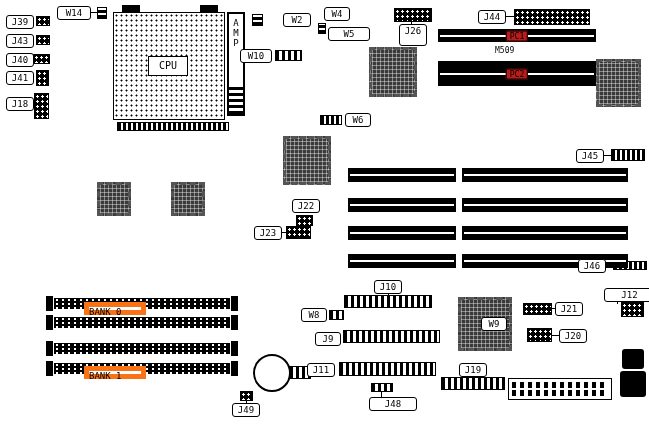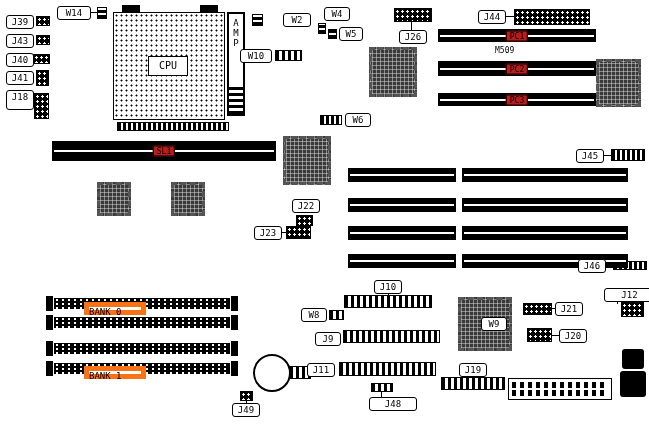--- a/index.html
+++ b/index.html
@@ -82,37 +82,31 @@
   <div class="a jmpv" style="left:328px;top:29px;width:9px;height:10px"></div>
   <div class="a stripe" style="left:275px;top:50px;width:27px;height:11px"></div>
   <div class="a dot" style="left:394px;top:8px;width:38px;height:14px"></div>
   <div class="a dot" style="left:514px;top:9px;width:76px;height:16px"></div>
   <div class="a jmp" style="left:320px;top:115px;width:22px;height:10px"></div>
 
   <div class="a bar" style="left:438px;top:29px;width:158px;height:13px">
     <span class="barlbl">PC1</span>
   </div>
   <div class="a txt" style="left:495px;top:46px;">M509</div>
-  <div class="a bar" style="left:438px;top:61px;width:158px;height:15px">
+  <div class="a bar" style="left:438px;top:61px;width:158px;height:25px">
     <span class="barlbl">PC2</span>
-  </div>
-  <div class="a bar" style="left:438px;top:93px;width:158px;height:13px">
-    <span class="barlbl">PC3</span>
   </div>
 
   <div class="a qfp" style="left:369px;top:47px;width:48px;height:50px"></div>
   <div class="a qfp" style="left:596px;top:59px;width:45px;height:48px"></div>
   <div class="a qfp" style="left:283px;top:136px;width:48px;height:49px"></div>
   <div class="a qfp" style="left:97px;top:182px;width:34px;height:34px"></div>
   <div class="a qfp" style="left:171px;top:182px;width:34px;height:34px"></div>
   <div class="a qfp" style="left:458px;top:297px;width:54px;height:54px"></div>
 
-  <div class="a bar" style="left:52px;top:141px;width:224px;height:20px">
-    <span class="barlbl">SL1</span>
-  </div>
 
   <div class="a jmp" style="left:611px;top:149px;width:34px;height:12px"></div>
   <div class="a jmp" style="left:613px;top:261px;width:34px;height:9px"></div>
   <div class="a dot" style="left:621px;top:302px;width:23px;height:15px"></div>
 
   <div class="a dot" style="left:296px;top:215px;width:17px;height:11px"></div>
   <div class="a dot" style="left:286px;top:226px;width:25px;height:13px"></div>
 
   <div class="a bar" style="left:348px;top:168px;width:108px;height:14px"></div>
   <div class="a bar" style="left:462px;top:168px;width:166px;height:14px"></div>
@@ -144,26 +138,26 @@
   <div class="a dot" style="left:527px;top:328px;width:25px;height:14px"></div>
   <div class="a pinblock" style="left:508px;top:378px;width:104px;height:22px"></div>
   <div class="a blk" style="left:622px;top:349px;width:22px;height:20px"></div>
   <div class="a blk" style="left:620px;top:371px;width:26px;height:26px"></div>
 
   <div class="a lbl" style="left:57px;top:6px;width:34px;height:14px">W14</div>
   <div class="a lbl" style="left:6px;top:15px;width:28px;height:14px">J39</div>
   <div class="a lbl" style="left:6px;top:34px;width:28px;height:14px">J43</div>
   <div class="a lbl" style="left:6px;top:53px;width:28px;height:14px">J40</div>
   <div class="a lbl" style="left:6px;top:71px;width:28px;height:14px">J41</div>
-  <div class="a lbl" style="left:6px;top:90px;width:28px;height:20px">J18</div>
+  <div class="a lbl" style="left:6px;top:97px;width:28px;height:14px">J18</div>
   <div class="a lbl" style="left:283px;top:13px;width:28px;height:14px">W2</div>
   <div class="a lbl" style="left:324px;top:7px;width:26px;height:14px">W4</div>
-  <div class="a lbl" style="left:339px;top:27px;width:24px;height:14px">W5</div>
+  <div class="a lbl" style="left:328px;top:27px;width:42px;height:14px">W5</div>
   <div class="a lbl" style="left:240px;top:49px;width:32px;height:14px">W10</div>
-  <div class="a lbl" style="left:399px;top:30px;width:28px;height:14px">J26</div>
+  <div class="a lbl" style="left:399px;top:24px;width:28px;height:22px">J26</div>
   <div class="a lbl" style="left:478px;top:10px;width:28px;height:14px">J44</div>
   <div class="a lbl" style="left:345px;top:113px;width:26px;height:14px">W6</div>
   <div class="a lbl" style="left:576px;top:149px;width:28px;height:14px">J45</div>
   <div class="a lbl" style="left:292px;top:199px;width:28px;height:14px">J22</div>
   <div class="a lbl" style="left:254px;top:226px;width:28px;height:14px">J23</div>
   <div class="a lbl" style="left:578px;top:259px;width:28px;height:14px">J46</div>
   <div class="a lbl" style="left:604px;top:288px;width:51px;height:14px">J12</div>
   <div class="a lbl" style="left:374px;top:280px;width:28px;height:14px">J10</div>
   <div class="a lbl" style="left:301px;top:308px;width:26px;height:14px">W8</div>
   <div class="a lbl" style="left:315px;top:332px;width:26px;height:14px">J9</div>

